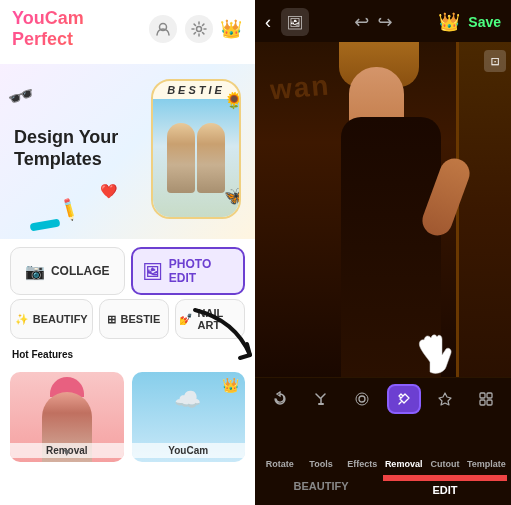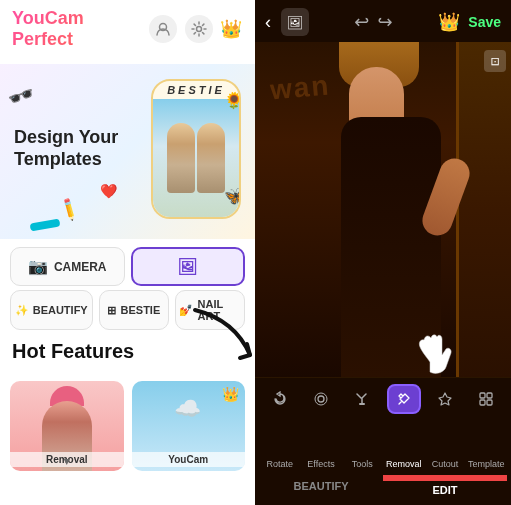--- a/index.html
+++ b/index.html
@@ -263,22 +263,22 @@
       border: 1.5px solid #e0e0e0;
       background: #fafafa;
       cursor: pointer;
       font-size: 11px;
       font-weight: 600;
       color: #333;
     }
 
     
     .hot-features-title {
-      padding: 4px 12px 18px;
-      font-size: 20px;
+      padding: 4px 12px 12px;
+      font-size: 10px;
       font-weight: 800;
       color: #111;
     }
 
     .features-row {
       display: flex;
       gap: 8px;
       padding: 0 10px;
     }
 
@@ -550,21 +550,21 @@
     }
 
     .tool-icon-wrap.active {
       background: #6c3fd1;
       border: 2px solid #8a5fff;
     }
 
     .tool-label {
       font-size: 9px;
       color: #aaa;
-      font-weight: 400;
+      font-weight: 700;
       margin-top: 43px;
     }
 
     .tool-label.active {
       color: #fff;
     }
 
     .tabs-row {
       display: flex;
       justify-content: space-around;
@@ -646,24 +646,25 @@
             <span class="butterfly-deco">🦋</span>
           </div>
         </div>
       </div>
     </div>
   </div>
 
   <div class="grid-buttons">
     <div class="grid-btn">
       <span class="btn-icon">📷</span>
-      <span class="grid-btn-label">CAMERA</span>
+      <span class="grid-btn-label">COLLAGE</span>
     </div>
     <div class="grid-btn active">
       <span class="btn-icon">🖼</span>
+      <span class="grid-btn-label">PHOTO EDIT</span>
     </div>
   </div>
 
   <div class="grid-buttons-3">
     <div class="grid-btn-small">
       <span>✨</span>
       <span>BEAUTIFY</span>
     </div>
     <div class="grid-btn-small">
       <span>⊞</span>
@@ -734,40 +735,40 @@
   <div class="bottom-toolbar">
     <div class="tools-row">
 
       <div class="tool-item">
         <div class="tool-icon-wrap">
           <svg width="16" height="16" viewBox="0 0 16 16" fill="none">
             <path d="M3 8a5 5 0 1 0 5-5V1L5 3l3 2V3.1A4 4 0 1 1 4 8" stroke="#aaa" stroke-width="1.3" stroke-linecap="round"></path>
           </svg>
         </div>
         <span class="tool-label">Rotate</span>
+      </div>
+
+      <div class="tool-item">
+        <div class="tool-icon-wrap">
+          <svg width="16" height="16" viewBox="0 0 16 16" fill="none">
+            <path d="M3 3l4 4M12 3l-4 4M8 7v6" stroke="#aaa" stroke-width="1.5" stroke-linecap="round"></path>
+            <rect x="5" y="12" width="6" height="2" rx="1" fill="#aaa"></rect>
+          </svg>
+        </div>
+        <span class="tool-label">Tools</span>
       </div>
 
       <div class="tool-item">
         <div class="tool-icon-wrap">
           <svg width="16" height="16" viewBox="0 0 16 16" fill="none">
             <circle cx="8" cy="8" r="3" stroke="#aaa" stroke-width="1.3"></circle>
             <circle cx="8" cy="8" r="6" stroke="#aaa" stroke-width="1"></circle>
           </svg>
         </div>
         <span class="tool-label">Effects</span>
-      </div>
-
-      <div class="tool-item">
-        <div class="tool-icon-wrap">
-          <svg width="16" height="16" viewBox="0 0 16 16" fill="none">
-            <path d="M3 3l4 4M12 3l-4 4M8 7v6" stroke="#aaa" stroke-width="1.5" stroke-linecap="round"></path>
-            <rect x="5" y="12" width="6" height="2" rx="1" fill="#aaa"></rect>
-          </svg>
-        </div>
-        <span class="tool-label">Tools</span>
       </div>
 
       <div class="tool-item">
         <div class="tool-icon-wrap active">
           <svg width="16" height="16" viewBox="0 0 16 16" fill="none">
             <path d="M3 13l3-3M7 5L5 3l-2 2 2 2 2-2zM9 3l4 4-5 5-4-4 5-5z" stroke="#fff" stroke-width="1.3" stroke-linecap="round" stroke-linejoin="round"></path>
           </svg>
         </div>
         <span class="tool-label active">Removal</span>
       </div>

